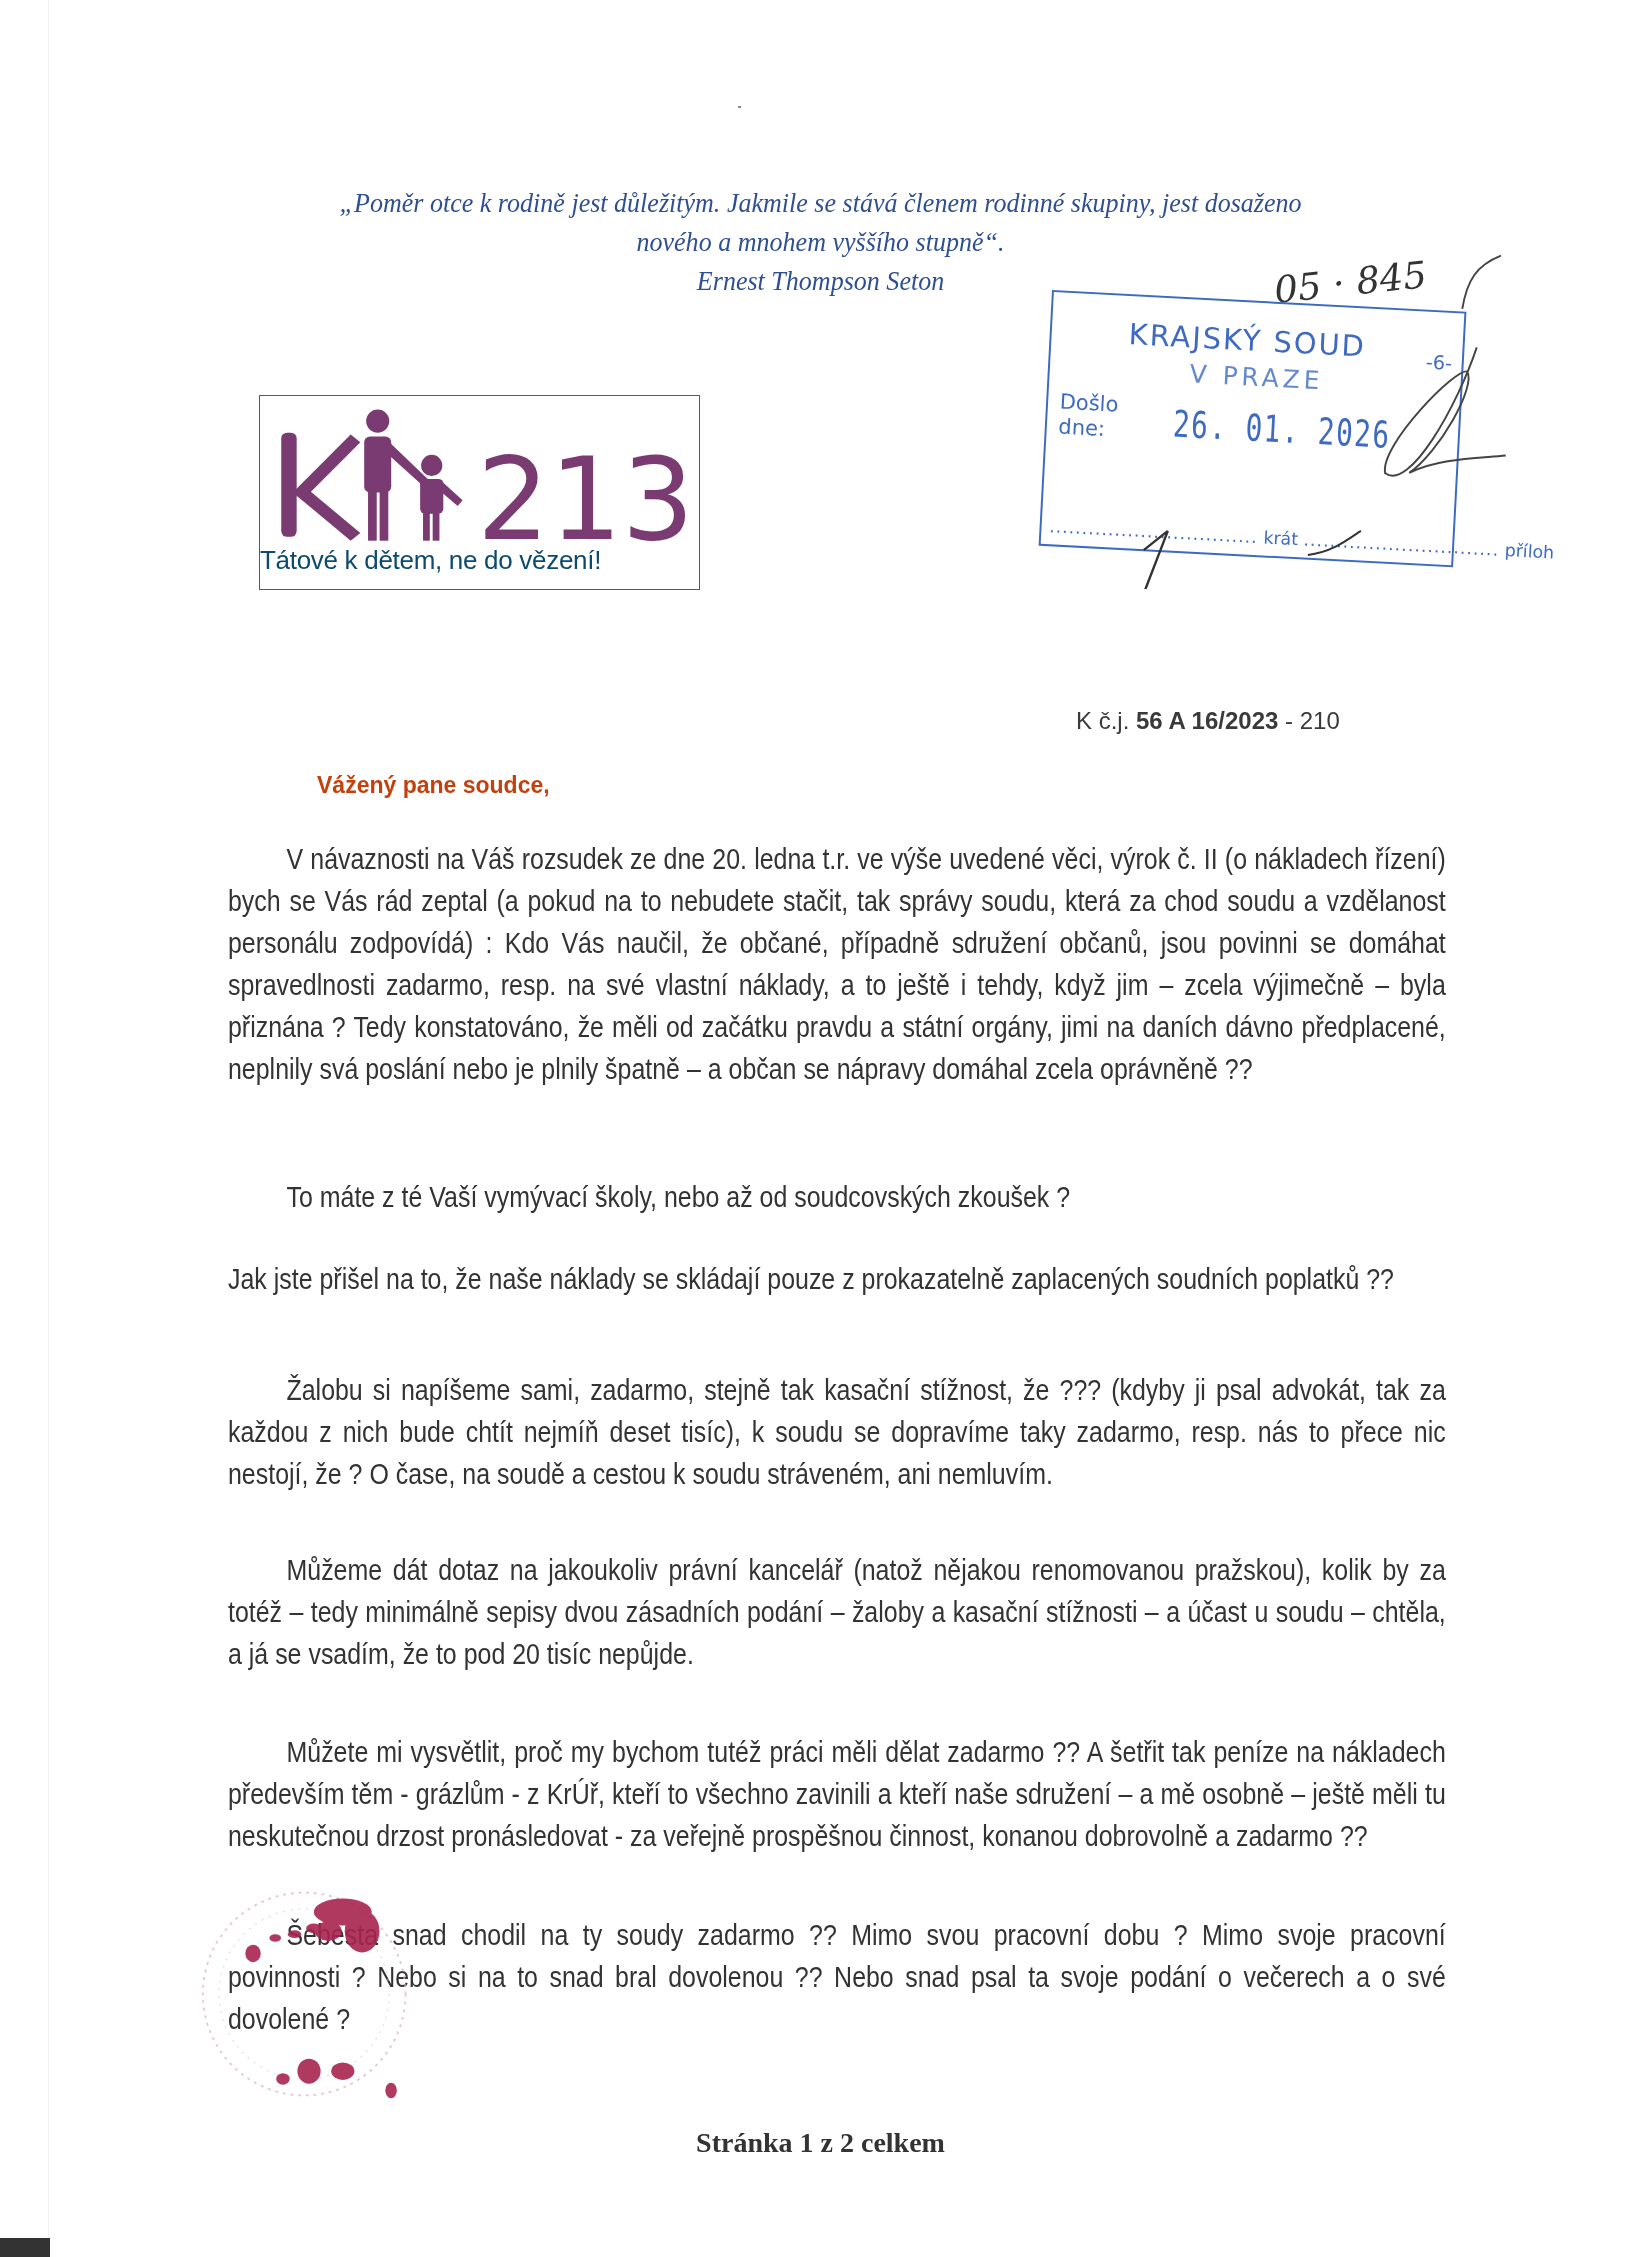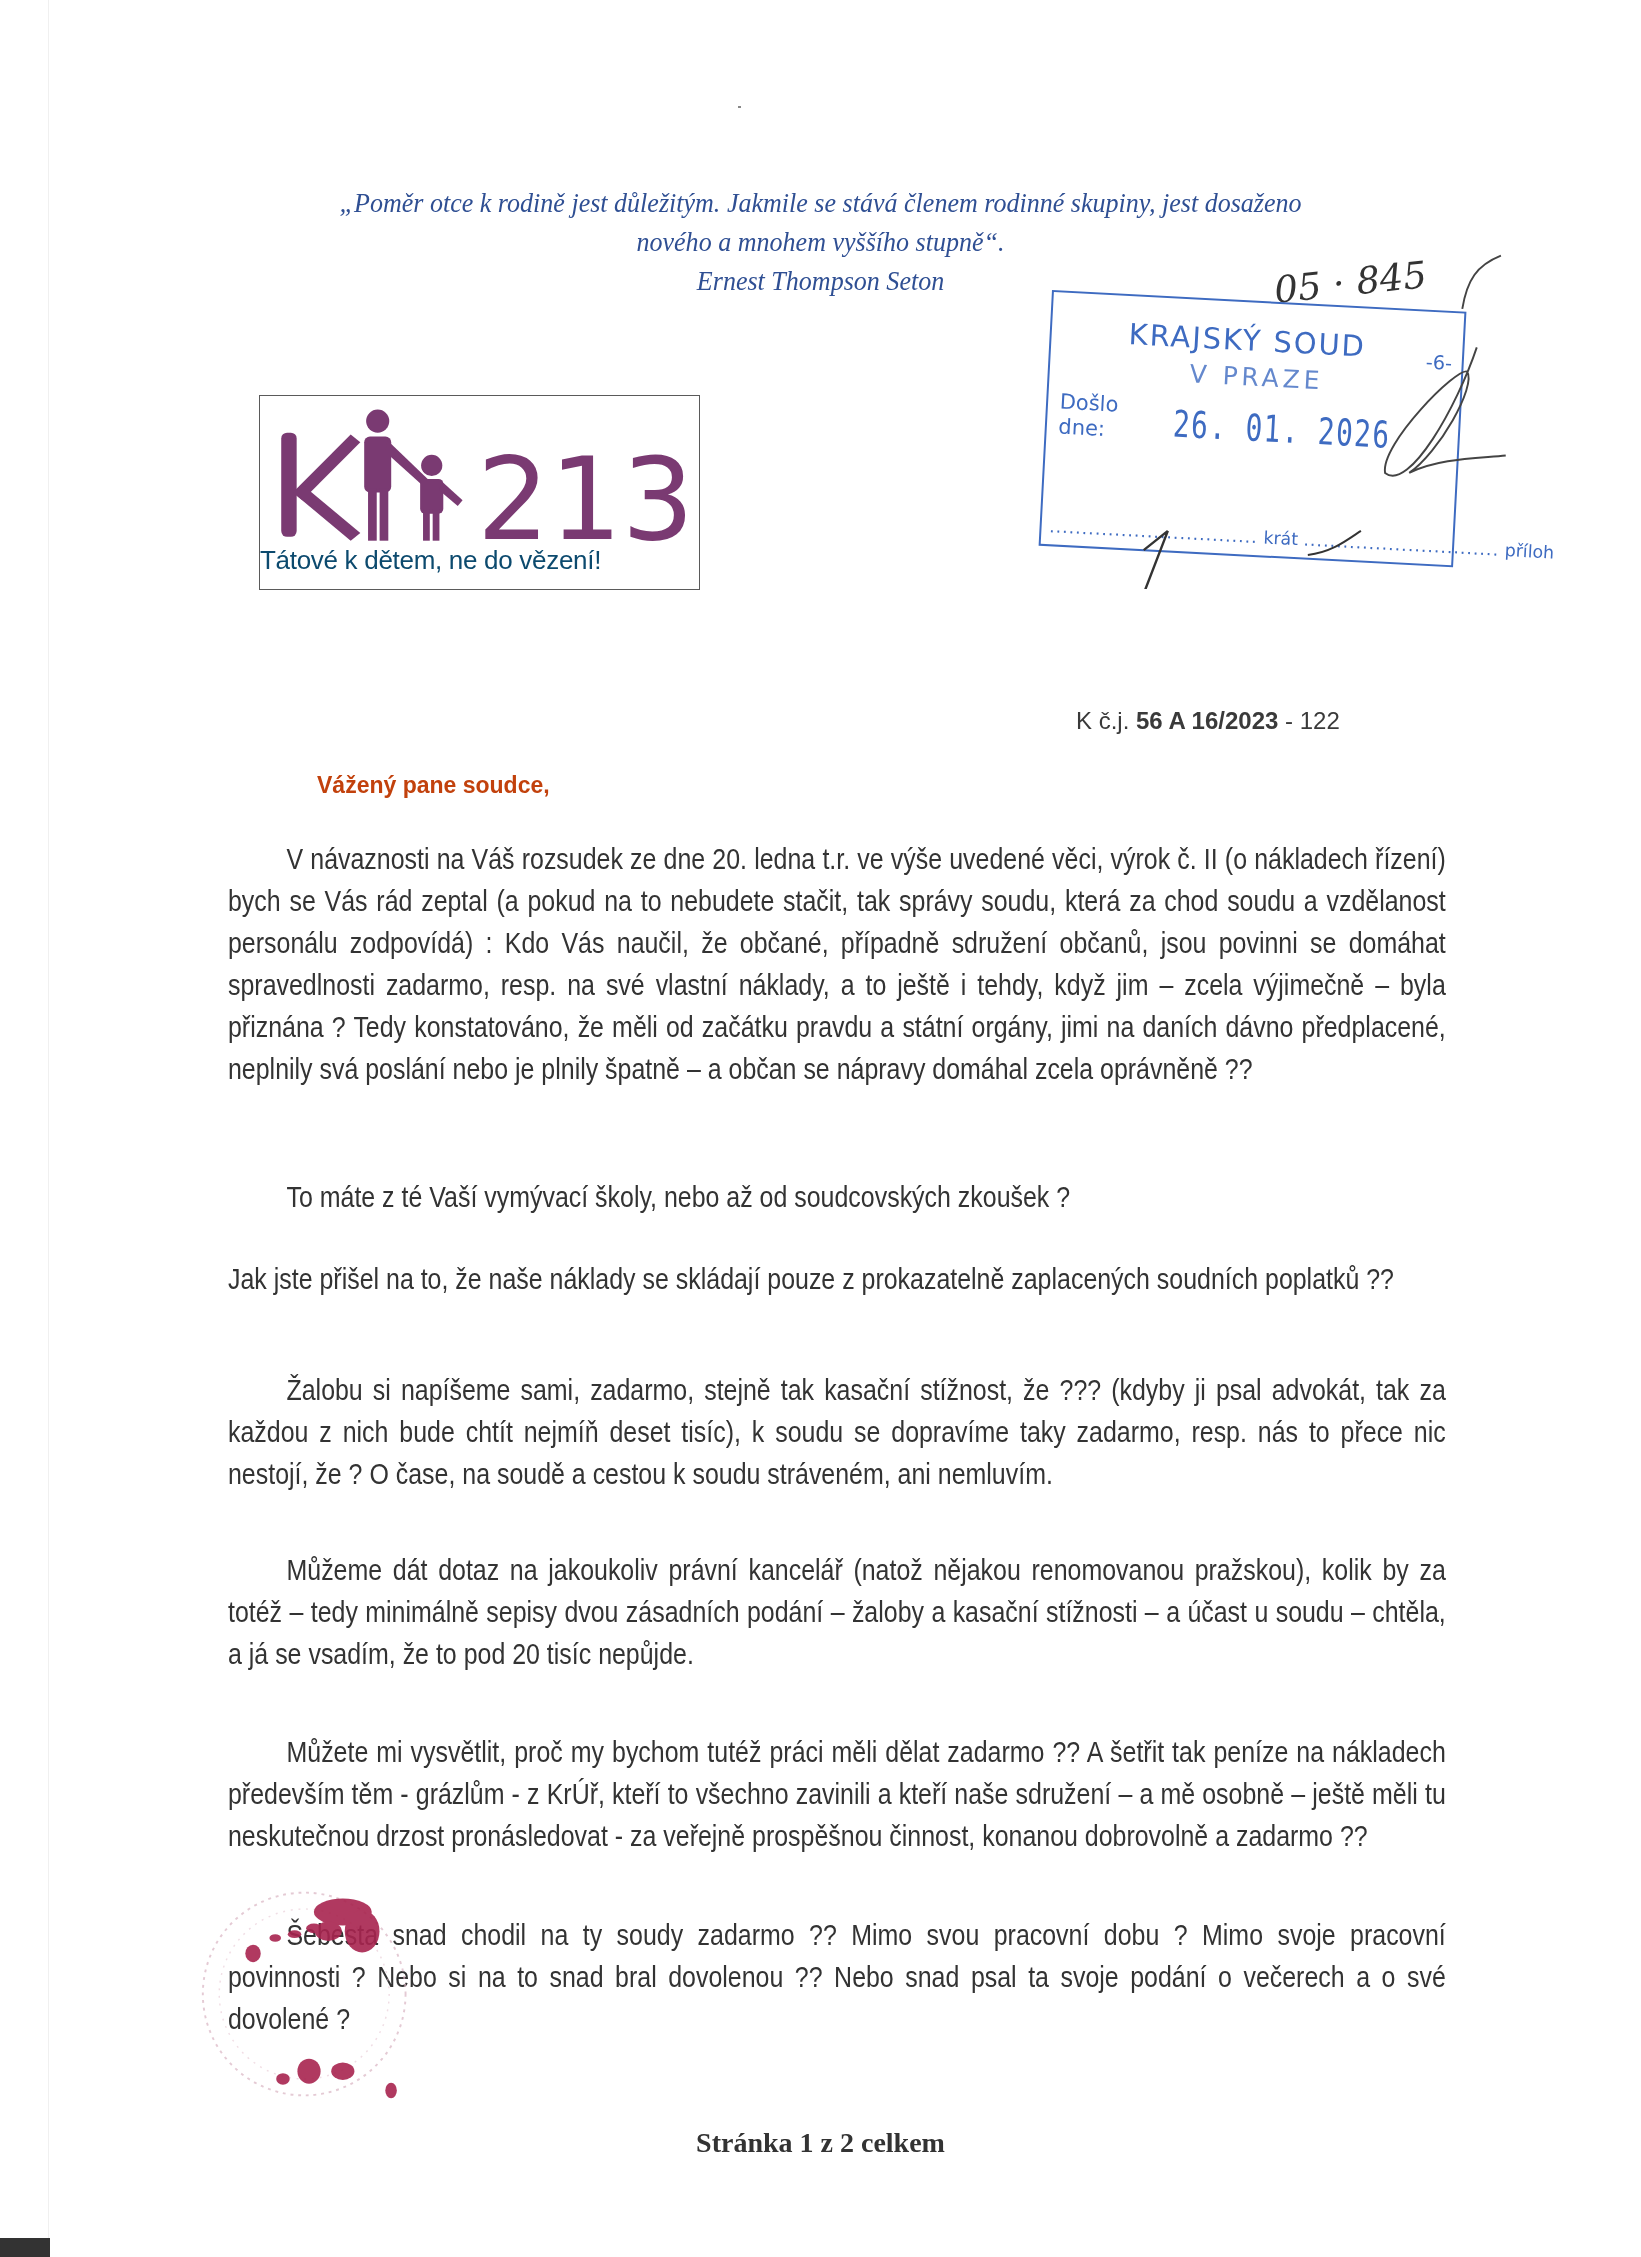--- a/index.html
+++ b/index.html
@@ -131,21 +131,21 @@
   </div>
   <svg style="position:absolute;left:1052px;top:241px" width="502" height="348" viewBox="0 0 520 360">
     <path d="M440,110 C420,170 370,260 345,240 C340,210 420,130 430,135 C440,150 400,220 370,240 C400,225 440,225 470,222" fill="none" stroke="#444" stroke-width="2"></path>
     <path d="M95,320 L120,300 M120,300 L95,365" fill="none" stroke="#333" stroke-width="2.5"></path>
     <path d="M265,325 C290,322 305,310 320,300" fill="none" stroke="#333" stroke-width="2"></path>
     <path d="M465,15 C440,25 430,40 425,70" fill="none" stroke="#444" stroke-width="2"></path>
   </svg>
 
 
   <div class="ref">
-    <span>K č.j. </span><b>56 A 16/2023</b><span> - 122</span>
+    <span>K č.j. </span><b>56 A 16/2023</b><span> - 210</span>
   </div>
 
   <div class="salutation">Vážený pane soudce,</div>
 
   <div class="body-text indent p1">V návaznosti na Váš rozsudek ze dne 20. ledna t.r. ve výše uvedené věci, výrok č. II (o nákladech řízení) bych se Vás rád zeptal (a pokud na to nebudete stačit, tak správy soudu, která za chod soudu a vzdělanost personálu zodpovídá) : Kdo Vás naučil, že občané, případně sdružení občanů, jsou povinni se domáhat spravedlnosti zadarmo, resp. na své vlastní náklady,  a to ještě i tehdy, když jim – zcela výjimečně – byla přiznána ? Tedy konstatováno, že měli od začátku pravdu a státní orgány, jimi na daních dávno předplacené, neplnily svá poslání nebo je plnily špatně – a občan se nápravy domáhal zcela oprávněně ??</div>
   <div class="body-text indent p2">To máte z té Vaší vymývací školy, nebo až od soudcovských zkoušek ?</div>
   <div class="body-text p3">Jak jste přišel na to, že naše náklady se skládají pouze z prokazatelně zaplacených soudních poplatků ??</div>
   <div class="body-text indent p4">Žalobu si napíšeme sami, zadarmo, stejně tak kasační stížnost, že ??? (kdyby ji psal advokát, tak za každou z nich bude chtít nejmíň deset tisíc), k soudu se dopravíme taky zadarmo, resp. nás to přece nic nestojí, že ? O čase, na soudě a cestou k soudu stráveném, ani nemluvím.</div>
   <div class="body-text indent p5">Můžeme dát dotaz na jakoukoliv právní kancelář (natož nějakou renomovanou pražskou), kolik by za totéž – tedy minimálně sepisy dvou zásadních podání – žaloby a kasační stížnosti – a účast u soudu – chtěla, a já se vsadím, že to pod 20 tisíc nepůjde.</div>
   <div class="body-text indent p6">Můžete mi vysvětlit, proč my bychom tutéž práci měli dělat zadarmo ?? A šetřit tak peníze na nákladech především těm - grázlům - z KrÚř, kteří to všechno zavinili a kteří naše sdružení – a mě osobně – ještě měli tu neskutečnou drzost pronásledovat - za veřejně prospěšnou činnost, konanou dobrovolně a zadarmo ??</div>

